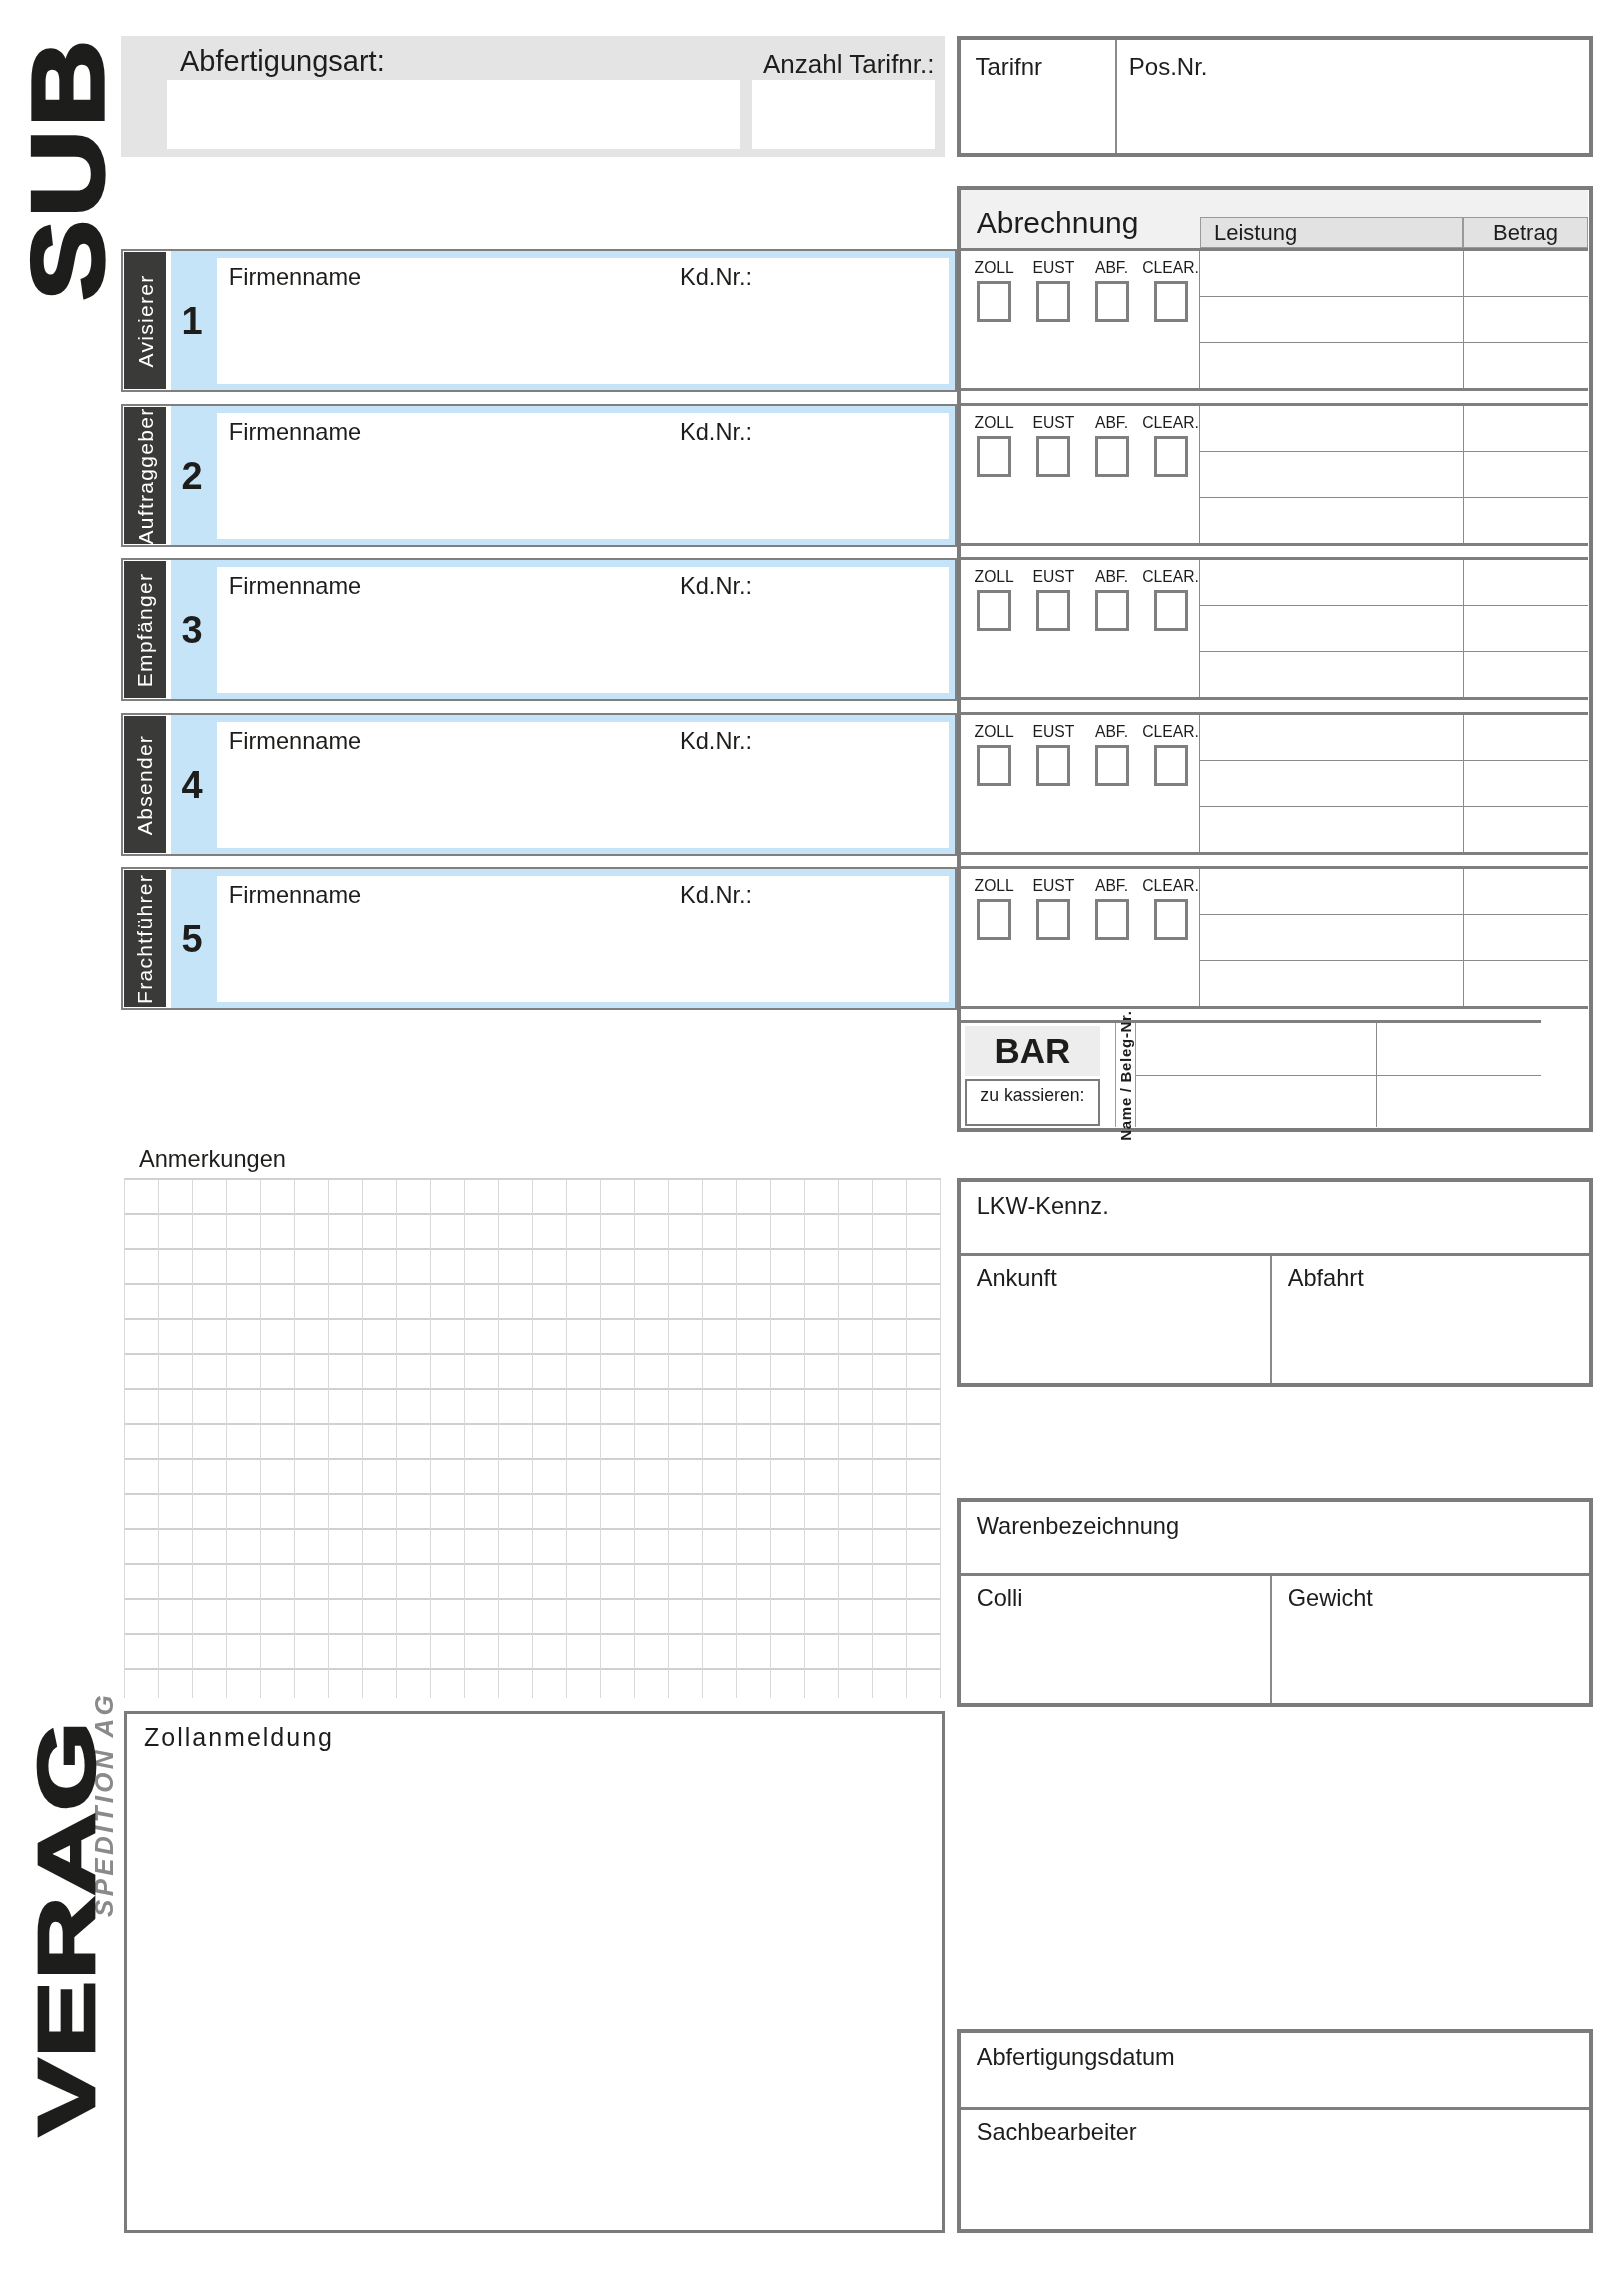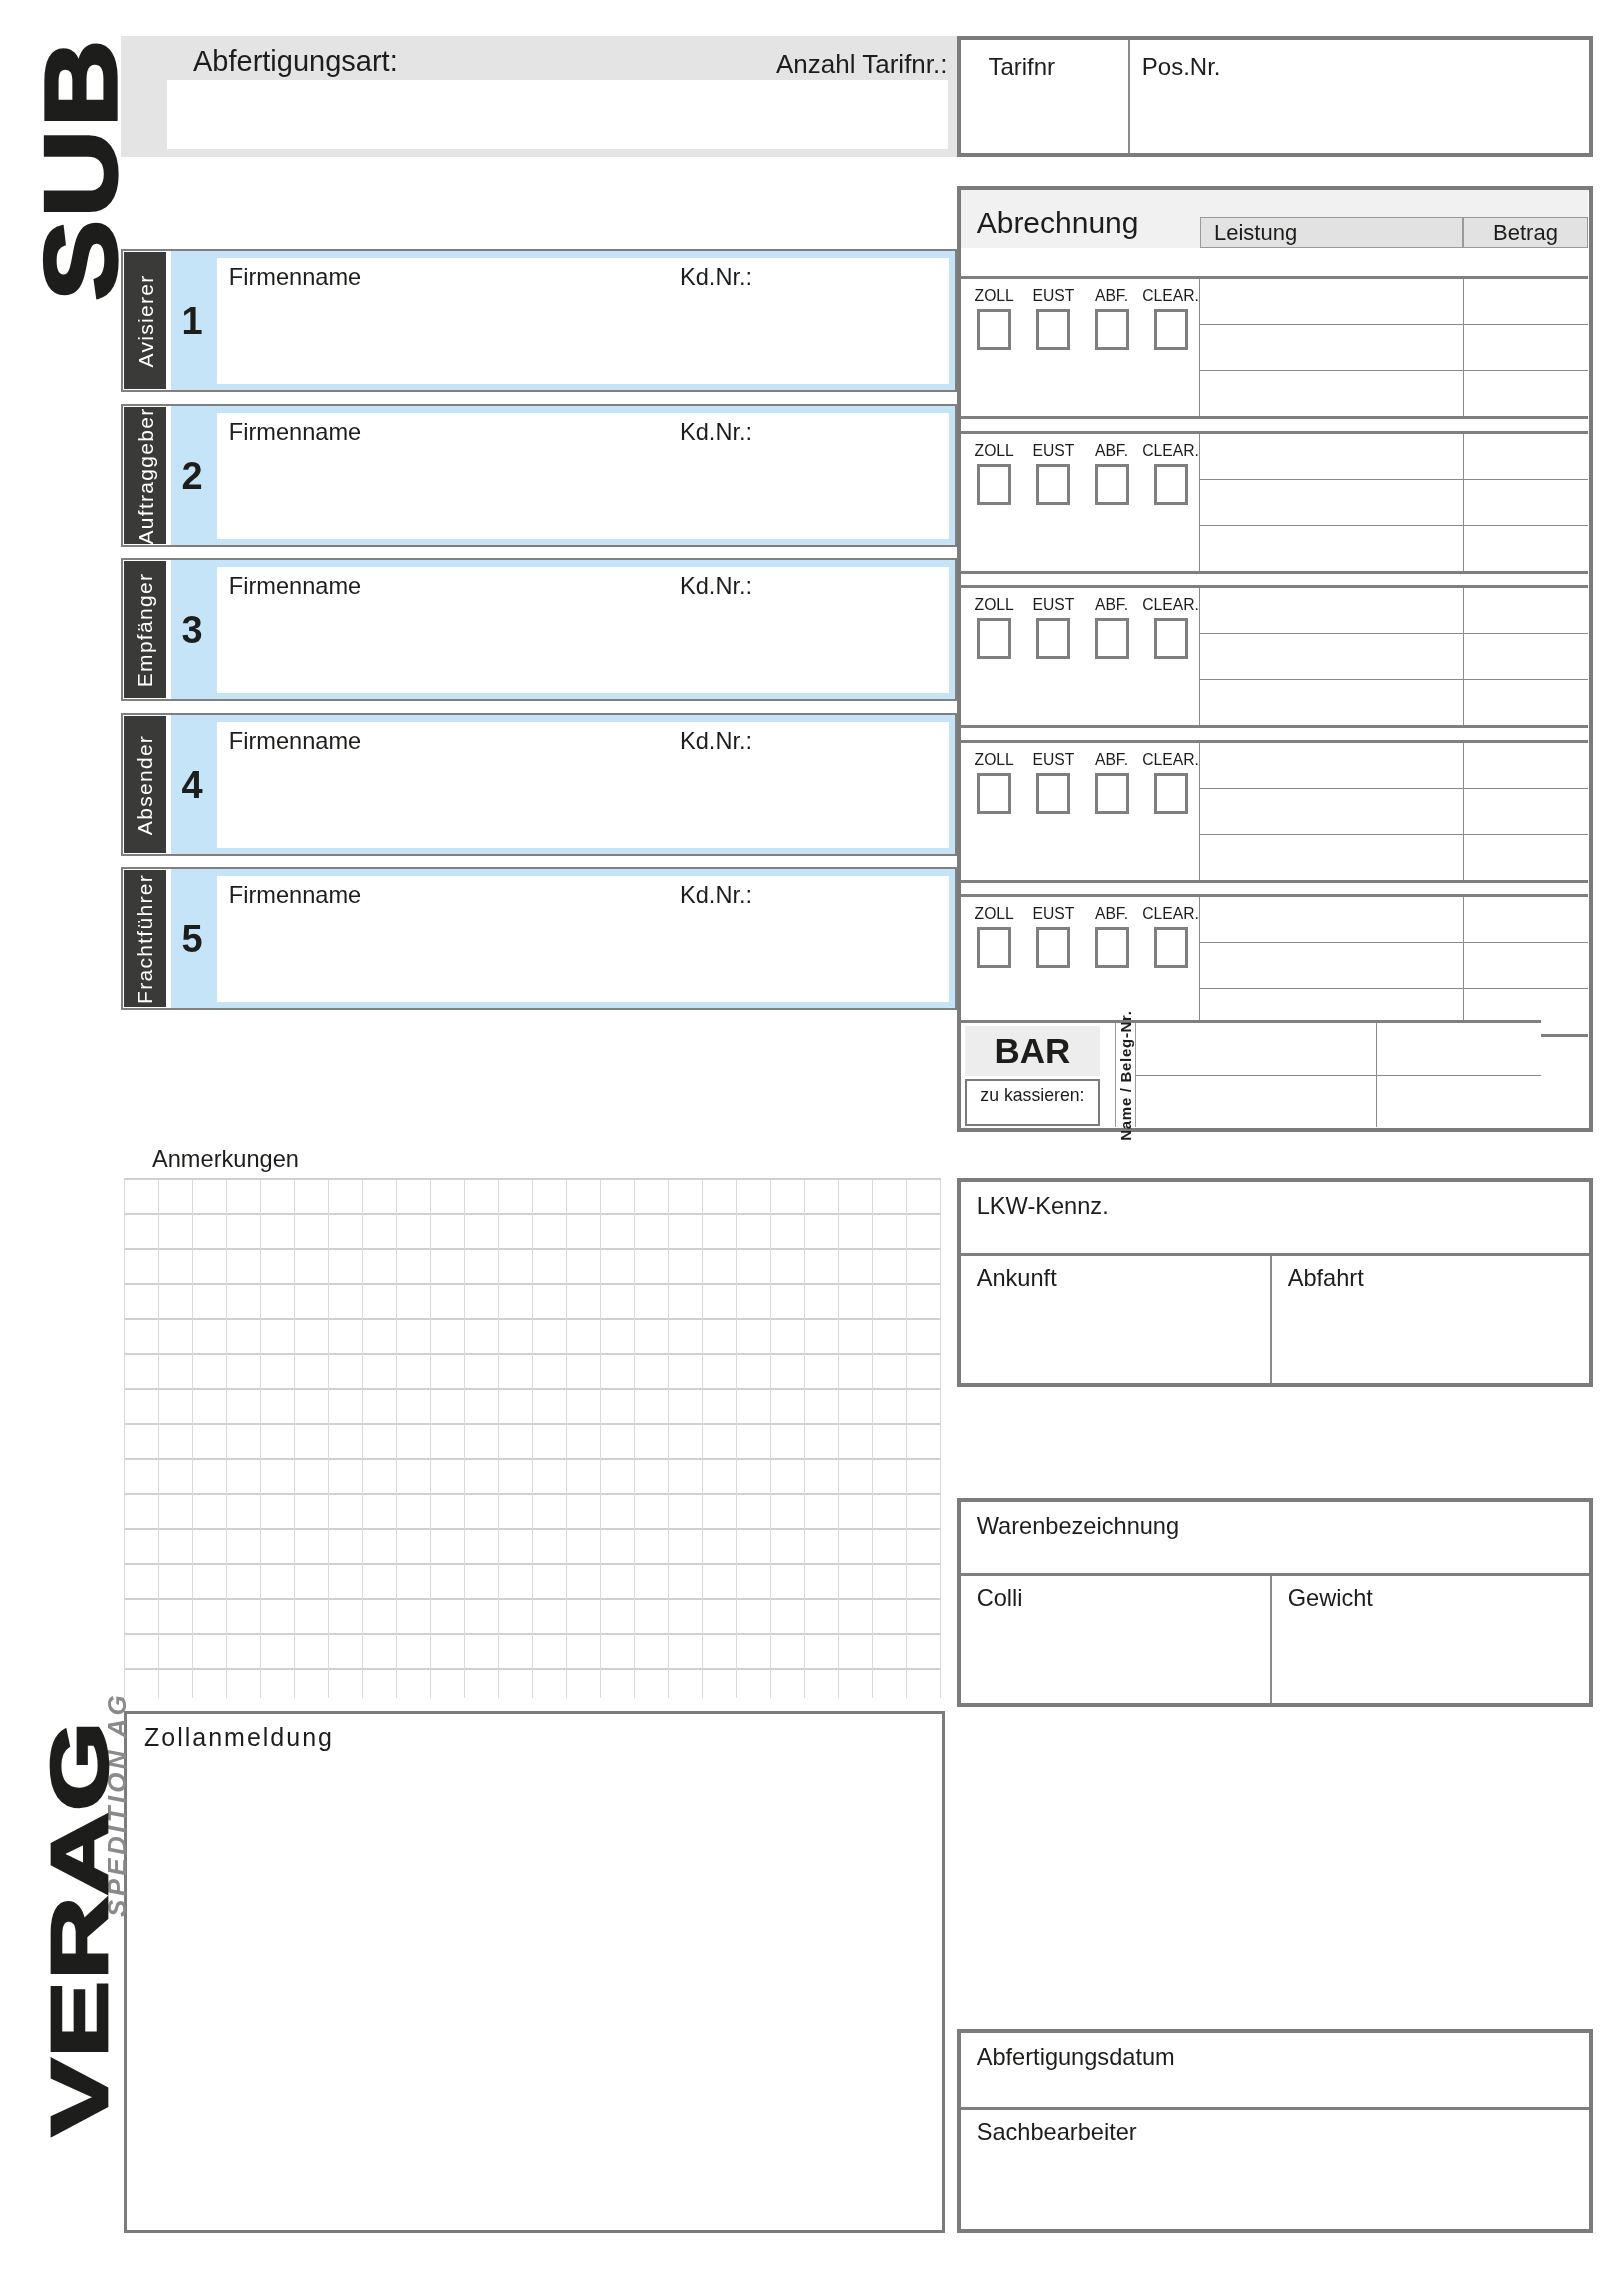--- a/index.html
+++ b/index.html
@@ -1,18 +1,18 @@
 <!DOCTYPE html>
 <html style="font-size:10.5px"><head>
 <meta charset="utf-8">
 <style>
   html,body{margin:0;padding:0;background:#fff;}
   .page{position:relative;width:1623px;height:2295px;background:#ffffff;
         font-family:"Liberation Sans",sans-serif;color:#1d1d1b;overflow:hidden;}
-  .abs{position:absolute;padding-left:13px;}
+  .abs{position:absolute;}
 
   
   .vflex{display:flex;align-items:center;justify-content:center;}
   .logotext{font-weight:bold;color:#1d1d1b;-webkit-text-stroke:3.9px #1d1d1b;white-space:nowrap;}
   .sub-logo{left:11.8px;top:31px;width:111px;height:275px;}
   .sub-logo span{font-size:121px;letter-spacing:2.6px;transform:rotate(-90deg) scale(1,0.85);}
   .verag-logo{left:6.5px;top:1728px;width:118px;height:399px;}
   .verag-logo span{font-size:115px;letter-spacing:1.3px;transform:rotate(-90deg) scale(1,0.70);}
   .sped-logo{left:77px;top:1675px;width:55px;height:258px;}
   .sped-logo span{font-size:26px;font-weight:bold;font-style:italic;color:#8a8a8a;
@@ -37,21 +37,21 @@
              background:#fff;box-sizing:border-box;}
   .abr-header{position:absolute;left:0;top:0;width:627px;height:58px;background:#f1f1f1;}
   .abr-title{position:absolute;left:15.7px;top:15.7px;font-size:30px;}
   .head-cell{position:absolute;top:27px;height:31px;background:#e2e2e2;border:1.3px solid #999;
              box-sizing:border-box;display:flex;align-items:center;font-size:22px;}
   .leistung-head{left:239px;width:263px;padding-left:13px;}
   .betrag-head{left:502px;width:125px;justify-content:center;}
 
   .abr-band{position:absolute;left:0;width:627px;height:143px;background:#fff;
             border-top:3.3px solid #7f7f7f;border-bottom:3.3px solid #7f7f7f;
-            box-sizing:border-box;display:flex;margin-top:28px;}
+            box-sizing:border-box;display:flex;}
   .cb-cell{width:239px;border-right:1.3px solid #8a8a8a;box-sizing:border-box;position:relative;}
   .cb-label{position:absolute;top:7.9px;width:65px;text-align:center;font-size:15.7px;}
   .cb-l0{left:0.7px;} .cb-l1{left:60px;} .cb-l2{left:118px;} .cb-l3{left:177px;}
   .checkbox{position:absolute;top:30px;width:34px;height:41px;border:3.3px solid #7f7f7f;
             background:#fff;box-sizing:border-box;}
   .cb-0{left:16.4px;} .cb-1{left:75px;} .cb-2{left:134px;} .cb-3{left:193px;}
   .band-col{box-sizing:border-box;display:flex;flex-direction:column;}
   .leistung-col{width:263px;}
   .betrag-col{flex:1;border-left:1.3px solid #8a8a8a;}
   .cell{flex:1;box-sizing:border-box;}

